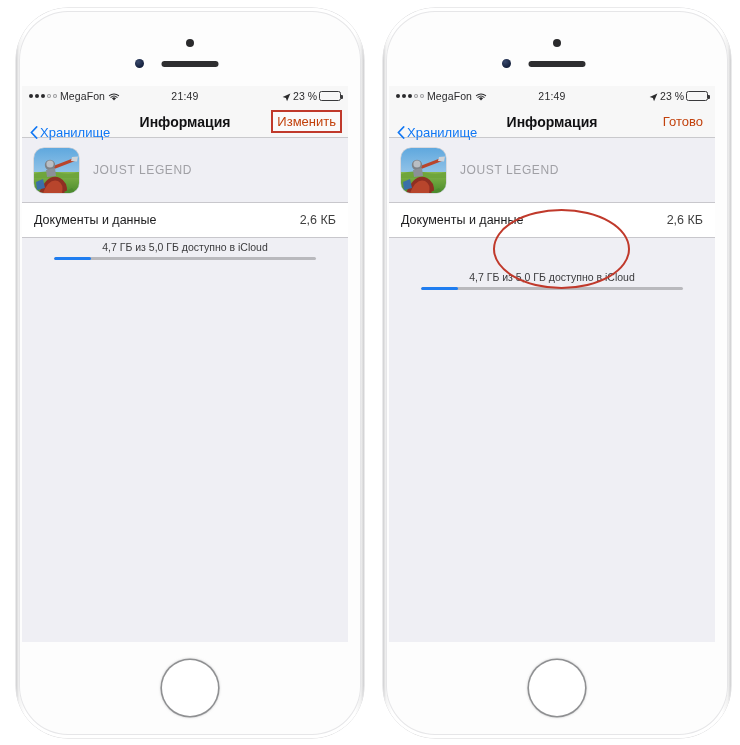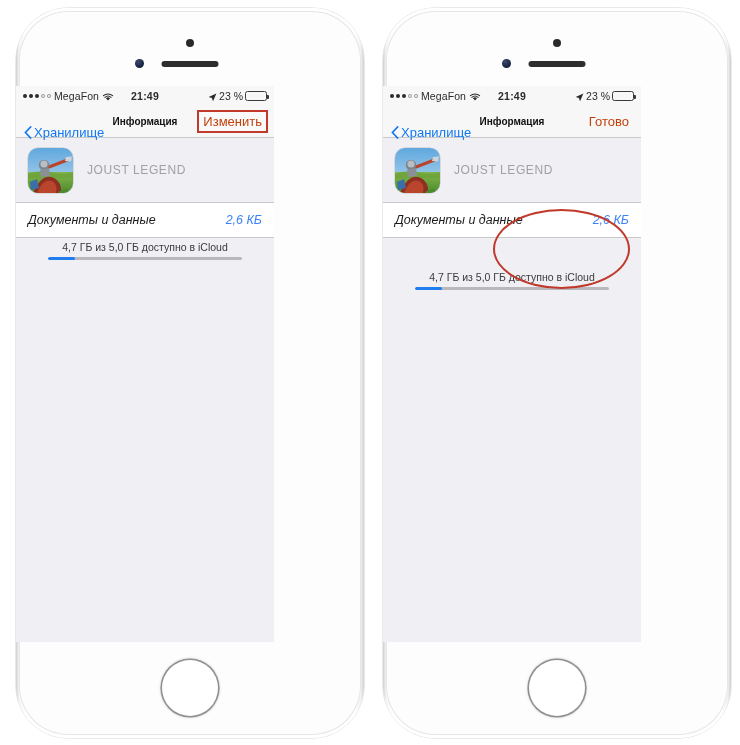--- a/index.html
+++ b/index.html
@@ -86,23 +86,23 @@
     width: 56px;
     height: 56px;
     border-radius: 50%;
     background: #ffffff;
     box-shadow: 0 0 0 1.6px #8f9092, 0 0 2px 2px rgba(190,190,192,0.55);
   }
 
   
   .screen {
     position: absolute;
-    left: 0;
+    left: 6px;
     top: 78px;
-    width: 258px;
+    width: 326px;
     height: 556px;
     background: #efeff4;
     overflow: hidden;
   }
 
   
   .status-bar {
     height: 20px;
     background: #f7f7f7;
     display: flex;
@@ -116,21 +116,21 @@
   .dots { display: flex; align-items: center; gap: 2px; }
   .dot {
     width: 4px; height: 4px; border-radius: 50%;
     background: #2b2b2d;
   }
   .dot.empty { background: transparent; box-shadow: inset 0 0 0 1px #9a9a9c; }
   .carrier { font-size: 10.5px; letter-spacing: .1px; color: #2b2b2d; }
   .wifi-icon { display: inline-block; width: 12px; height: 10px; position: relative; top: 1px; }
   .sb-center {
     position: absolute; left: 0; right: 0; text-align: center;
-    font-size: 10.5px; font-weight: bold; color: #2b2b2d; letter-spacing: .2px;
+    font-size: 10.5px; font-weight: normal; color: #2b2b2d; letter-spacing: .2px;
   }
   .sb-right {
     margin-left: auto; display: flex; align-items: center; gap: 2px;
     font-size: 10.5px; color: #2b2b2d; position: relative; z-index: 2;
   }
   .loc-icon { width: 9px; height: 9px; }
   .battery {
     width: 22px; height: 10px; border: 1px solid #3a3a3c;
     border-radius: 2.5px; position: relative; box-sizing: border-box;
     padding: 1px;
@@ -151,21 +151,21 @@
     padding: 0 8px;
     position: relative;
   }
   .nav-back {
     display: flex; align-items: center; gap: 2px;
     color: #1077f4; font-size: 13px; cursor: pointer; margin-top: 21px;
   }
   .chev { width: 8px; height: 13px; }
   .nav-title {
     position: absolute; left: 0; right: 0; text-align: center;
-    font-size: 10px; font-weight: bold; color: #111113;
+    font-size: 14px; font-weight: bold; color: #111113;
     pointer-events: none;
   }
   .nav-action {
     margin-left: auto; color: #c2410c; font-size: 13px;
     cursor: pointer; position: relative; z-index: 2; padding: 2px 4px;
   }
   .nav-action.boxed {
     box-shadow: 0 0 0 2px #c0392b;
     background: rgba(255,255,255,0.35);
   }
@@ -195,23 +195,22 @@
   .row {
     background: #ffffff;
     height: 34px;
     display: flex;
     align-items: center;
     padding: 0 12px;
     border-top: 0.5px solid #c8c7cc;
     border-bottom: 0.5px solid #c8c7cc;
     font-size: 12.5px;
     color: #1c1c1e;
-    font-style: italic;
-  }
-  .row .value { margin-left: auto; color: #3b82f6; }
+  }
+  .row .value { margin-left: auto; color: #404040; }
   .gap { height: 30px; background: #efeff4; }
   .row.destructive {
     justify-content: center;
     color: #e0584f;
   }
   .filler { flex: 1 1 auto; background: #efeff4; }
 
   
   .footer {
     background: #efeff4;

